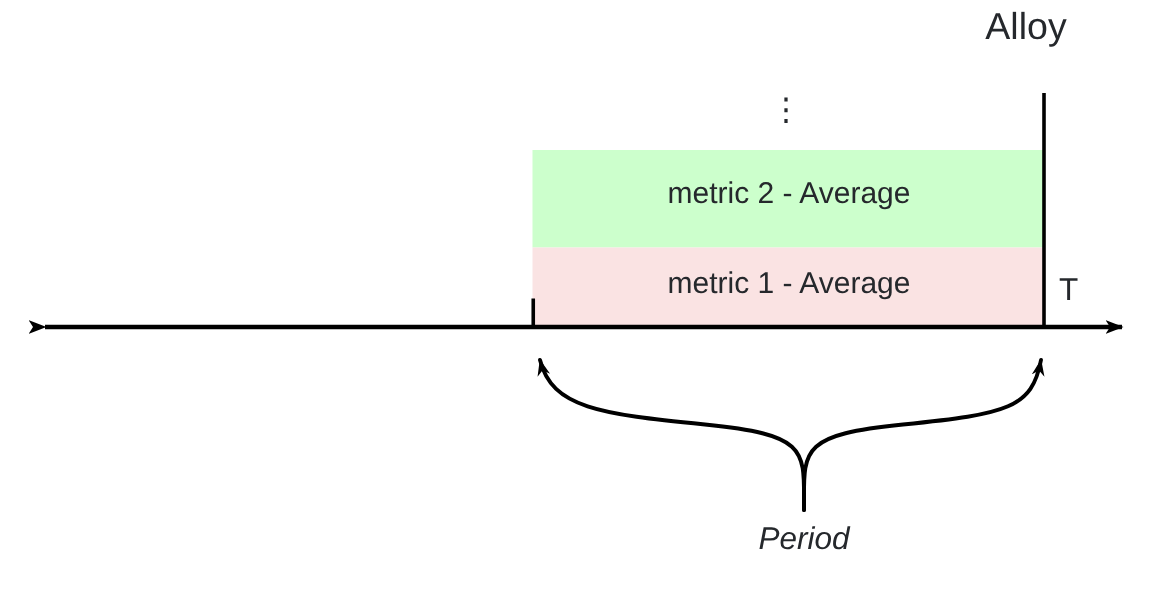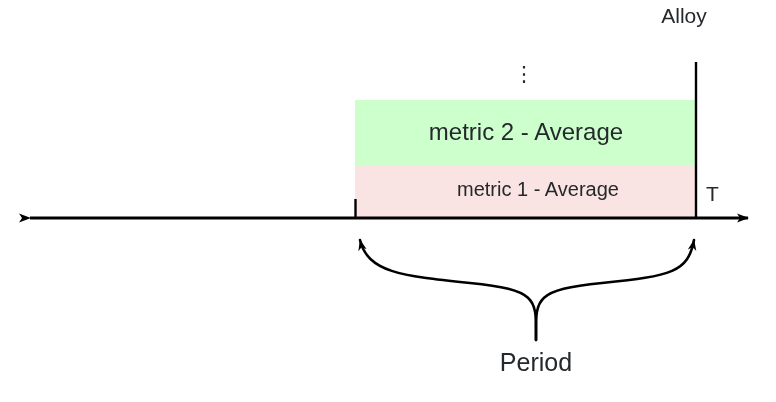--- a/index.html
+++ b/index.html
@@ -32,47 +32,48 @@
     position: absolute;
     white-space: pre;
     line-height: 1.18;
     color: #25282c;
   }
   #alloy-label {
     left: 596px;
     top: 4px;
     width: 176px;
     text-align: center;
-    font-size: 21px;
+    font-size: 25px;
   }
   #t-axis-label {
     left: 706px;
     top: 182px;
     font-size: 21px;
   }
   #metric2-label {
     left: 356px;
     top: 118px;
     width: 340px;
     text-align: center;
-    font-size: 24px;
+    font-size: 20px;
   }
   #metric1-label {
-    left: 368px;
+    left: 356px;
     top: 178px;
     width: 340px;
     text-align: center;
     font-size: 20px;
   }
   #period-label {
     left: 456px;
     top: 348px;
     width: 160px;
     text-align: center;
-    font-size: 25px;
+    font-size: 21px;
+    font-style: italic;
   }
   #ellipsis-label {
     left: 504px;
     top: 62px;
     width: 40px;
     text-align: center;
     font-size: 21px;
     letter-spacing: 0;
   }
 </style>

